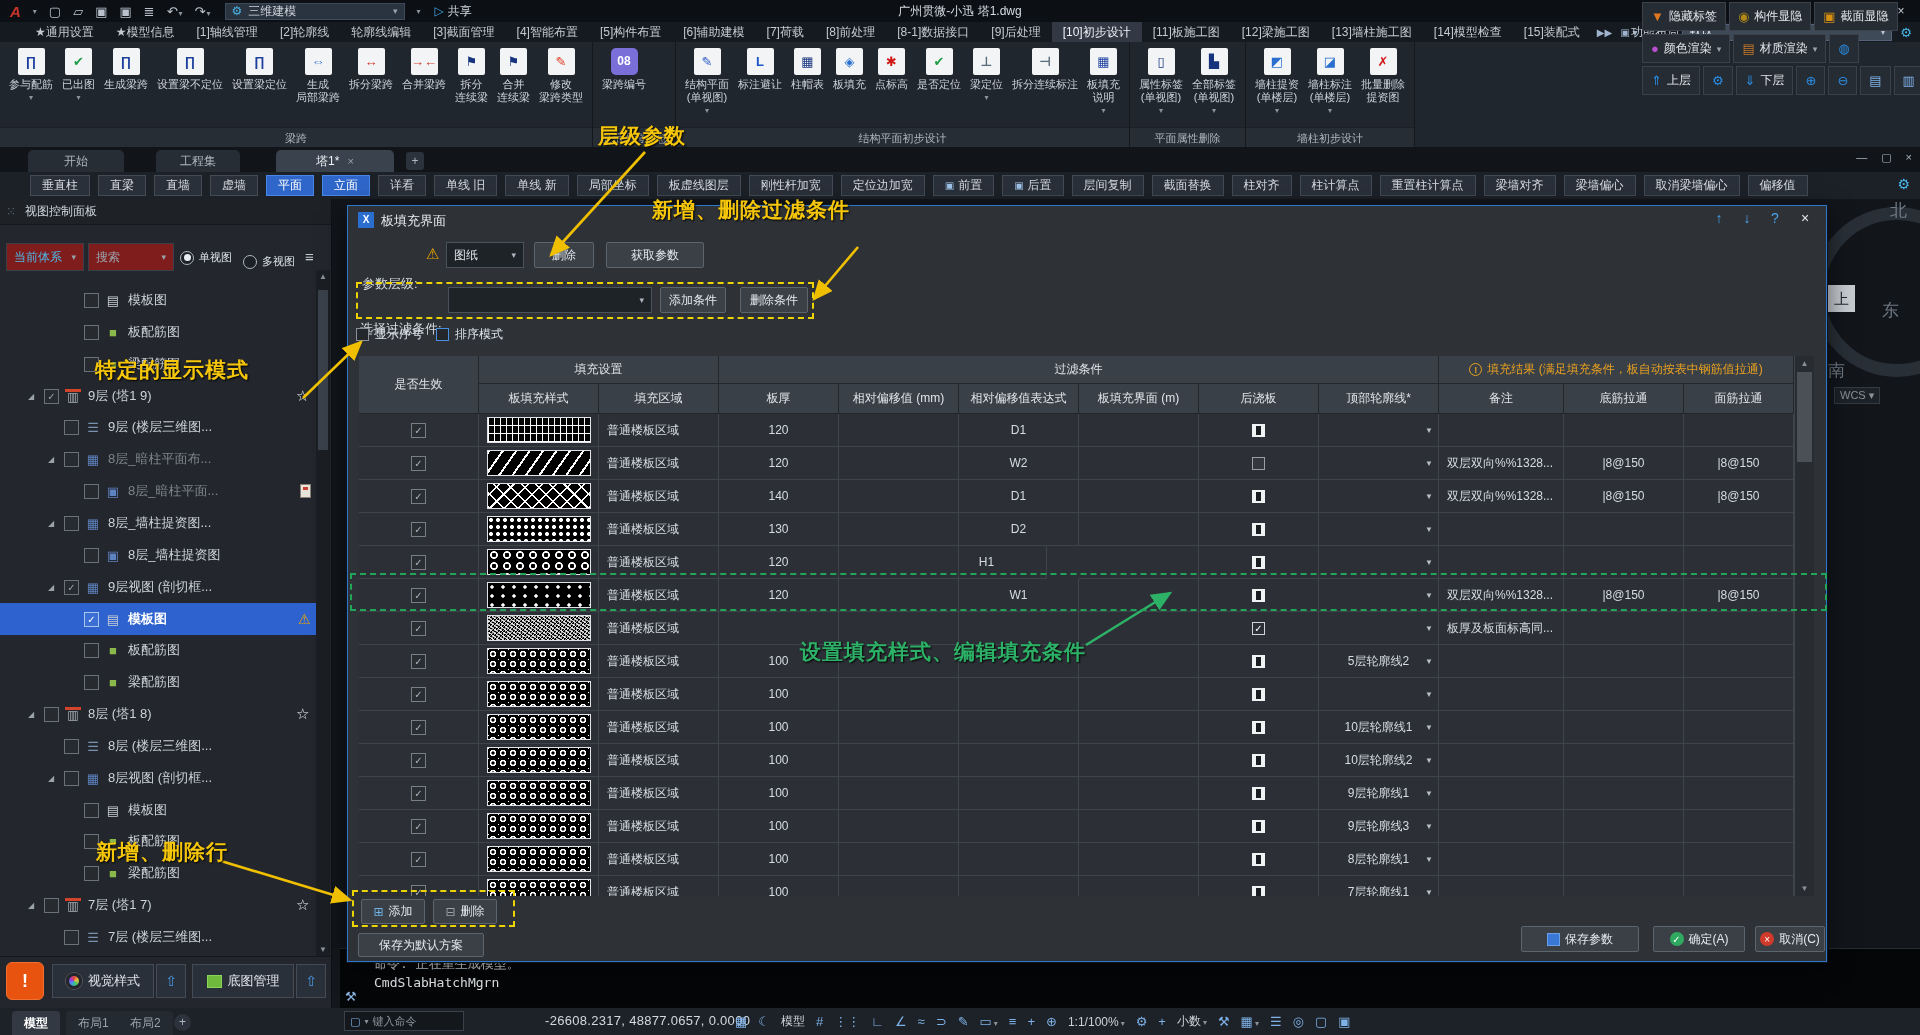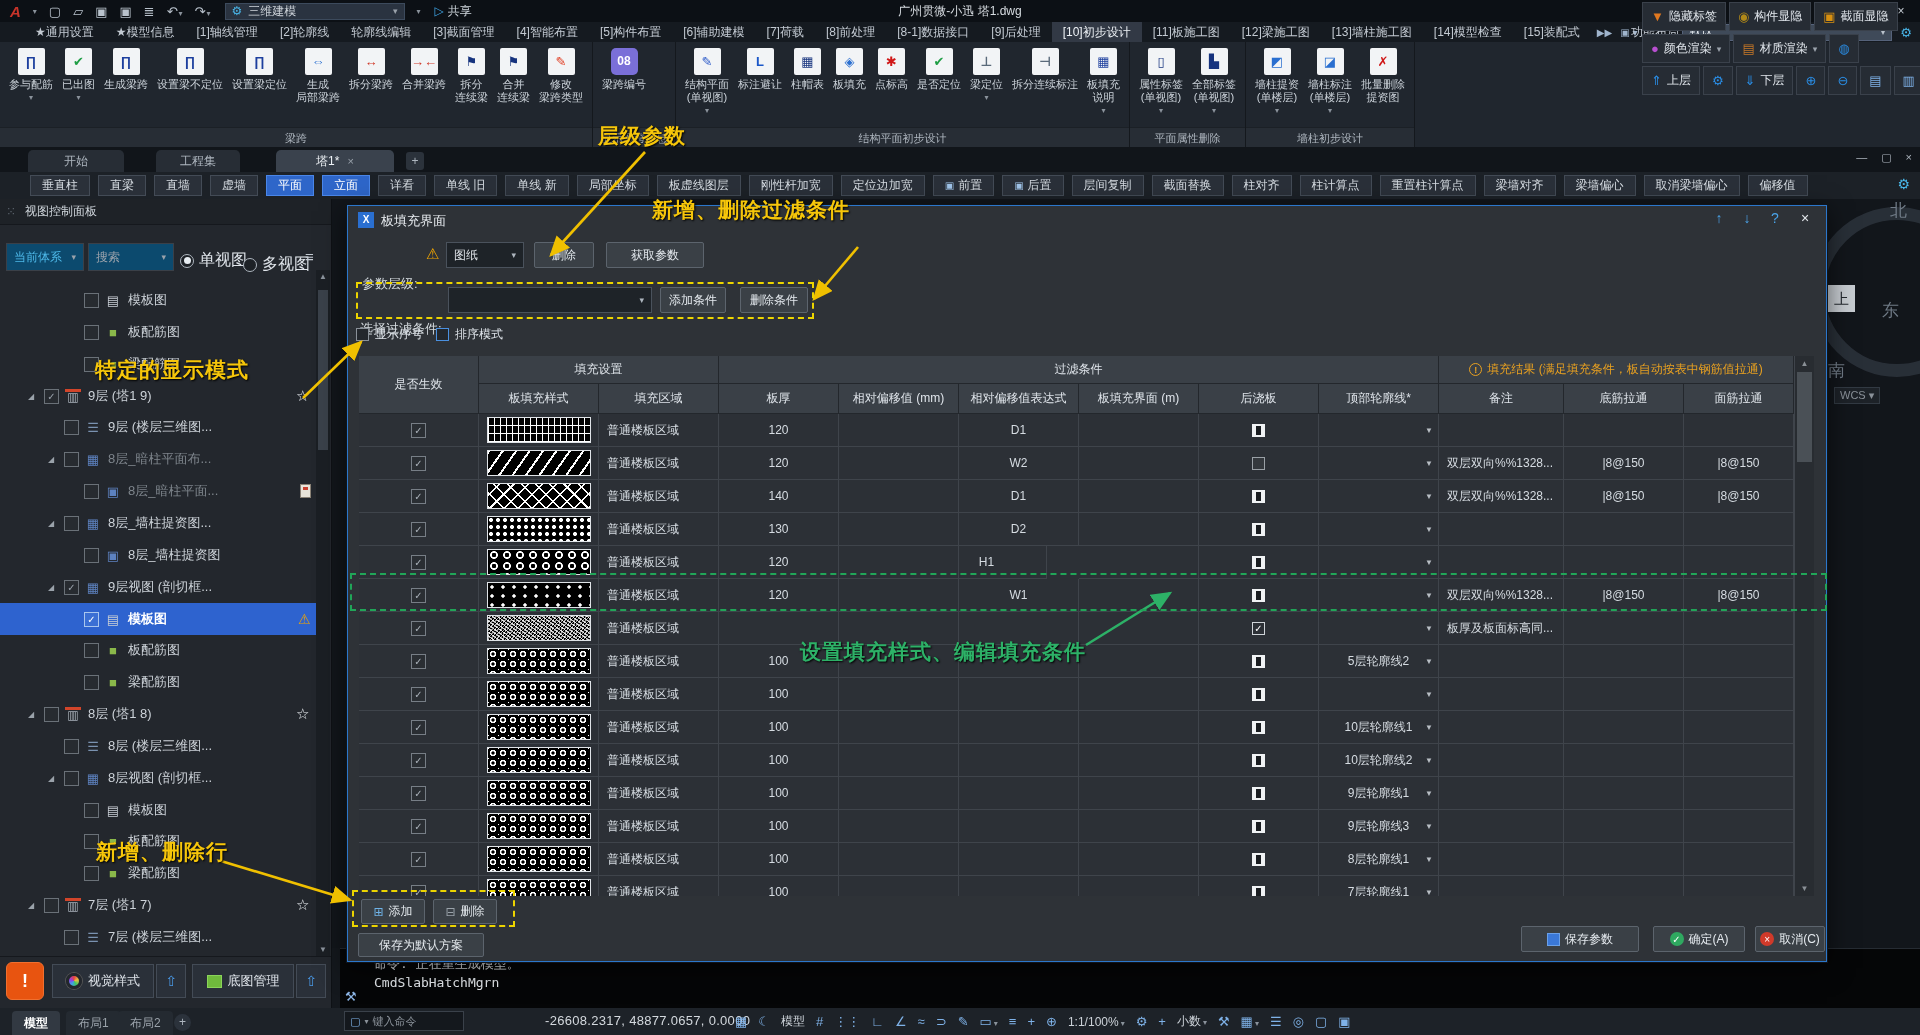--- a/index.html
+++ b/index.html
@@ -68,23 +68,23 @@
   #canvas{position:absolute;left:332px;top:199px;width:1588px;height:749px;background:#12161b;overflow:hidden;}
   #compassring{position:absolute;left:1480px;top:8px;width:170px;height:170px;border-radius:50%;border:13px solid #2b323b;opacity:.9;}
   .cmp{position:absolute;color:#707b87;font-size:17px;}
   #cmpup{position:absolute;left:1496px;top:86px;width:27px;height:27px;background:#c6cbd0;color:#23282e;font-size:15px;text-align:center;line-height:27px;}
   #wcs{position:absolute;left:1502px;top:188px;color:#8a9199;background:#1d2228;border:1px solid #323a43;padding:0 5px;font-size:11px;height:17px;line-height:15px;}
 
   
   #sidebar{position:absolute;left:0;top:199px;width:332px;height:809px;background:#23272d;border-right:1px solid #0e1115;overflow:hidden;}
   #sbheader{height:26px;background:#1e2227;display:flex;align-items:center;color:#d0d6dc;font-size:12px;border-bottom:1px solid #15181d;}
   #sbheader .grip{color:#5a626b;margin:0 8px 0 6px;letter-spacing:1px;}
-  .sdd{position:absolute;height:28px;background:#0c4a6e;border:1px solid #3a4048;display:flex;align-items:center;padding:0 7px;font-size:12px;}
+  .sdd{position:absolute;height:28px;background:#7f1d1d;border:1px solid #3a4048;display:flex;align-items:center;padding:0 7px;font-size:12px;}
   .sdd .cap{margin-left:auto;font-size:9px;color:#9aa2ab;}
-  .radio{position:absolute;display:flex;align-items:center;gap:5px;font-size:16px;color:#dfe4ea;}
+  .radio{position:absolute;display:flex;align-items:center;gap:5px;font-size:11px;color:#dfe4ea;}
   .rdot{width:14px;height:14px;border-radius:50%;border:1px solid #aeb6bf;background:#1d2126;display:flex;align-items:center;justify-content:center;}
   .rdot.sel::after{content:"";width:7px;height:7px;border-radius:50%;background:#e8edf2;}
   #listic{position:absolute;color:#c3cad2;font-size:15px;}
   #tree{position:absolute;left:0;top:71px;width:316px;height:686px;overflow:hidden;}
   .trow{position:absolute;left:0;width:332px;height:32px;display:flex;align-items:center;}
   .trow.sel{background:#2e63cf;}
   .texp{position:absolute;color:#9aa2aa;font-size:8px;}
   .tcb{position:absolute;width:15px;height:15px;border:1px solid #6a7178;background:#272b30;display:flex;align-items:center;justify-content:center;font-size:10px;color:#9aa2ab;}
   .trow.sel .tcb{border-color:#a9c6ee;background:#3b6fd4;color:#fff;}
   .tic{position:absolute;font-size:13px;width:16px;text-align:center;}

